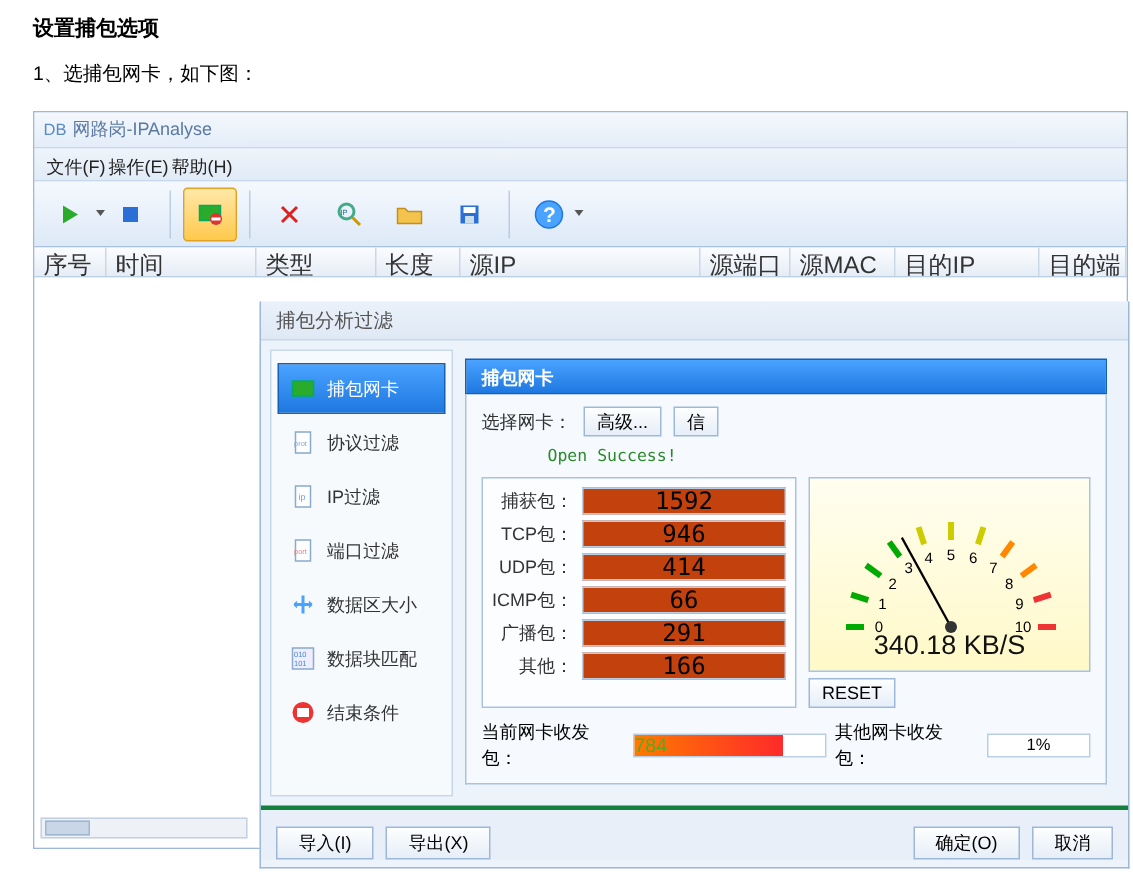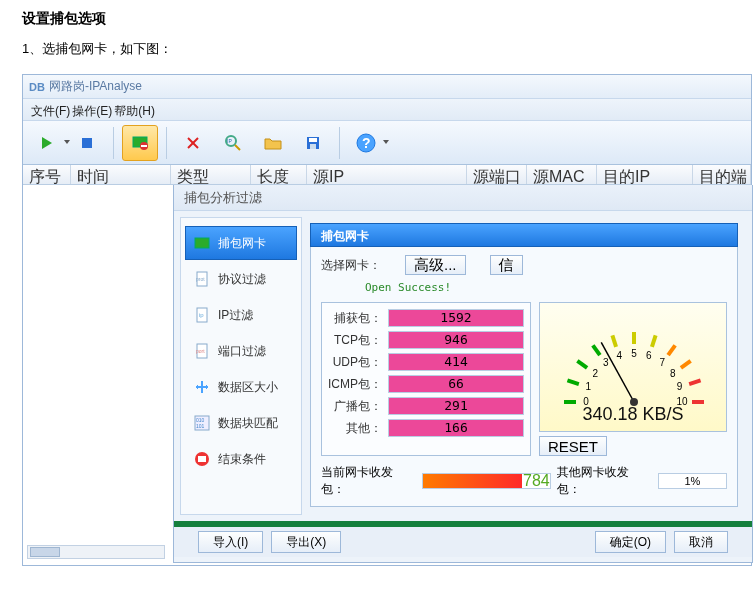--- a/index.html
+++ b/index.html
@@ -1,66 +1,66 @@
 <!DOCTYPE html>
 <html><head>
 <meta charset="utf-8">
 <style>
 *{box-sizing:border-box;margin:0;padding:0;font-family:"Microsoft YaHei",SimSun,Arial,sans-serif}
 body{background:#fff;width:755px;height:593px;overflow:hidden;font-size:12px}
 .doc-title{font-size:14px;font-weight:bold;padding:10px 0 8px 22px}
 .doc-step{font-size:13px;padding:4px 0 16px 22px}
 .app-window{margin:0 0 0 22px;border:1px solid #9db8d9;width:730px;background:#e6eef8}
 .titlebar{height:24px;background:linear-gradient(#f4f8fd,#e3edf8);display:flex;align-items:center;padding:0 6px;border-bottom:1px solid #c7d8ec}
-.titlebar .logo{color:#5a8bc4;font-weight:bold;font-size:11px;margin-right:4px}
+.titlebar .logo{color:#5a8bc4;font-weight:normal;font-size:11px;margin-right:4px}
 .titlebar .title{color:#5a7aa3;font-size:12px}
 .menubar{height:22px;background:linear-gradient(#eef4fb,#e1ebf6);display:flex;align-items:flex-end;padding:0 8px;gap:2px;border-bottom:1px solid #c7d8ec}
 .menubar span{font-size:12px;color:#222}
 .toolbar{height:44px;background:linear-gradient(#f5f9fe,#dde9f7);display:flex;align-items:center;padding:0 6px;gap:4px;border-bottom:1px solid #a9c2de}
 .tbtn{width:36px;height:36px;border:1px solid transparent;border-radius:3px;display:flex;align-items:center;justify-content:center;position:relative}
 .tbtn.sel{background:linear-gradient(#ffe8a8,#ffc94d);border:1px solid #e3a21f}
 .tbtn .drop{position:absolute;right:-6px;top:14px;width:0;height:0;border-left:3px solid transparent;border-right:3px solid transparent;border-top:4px solid #555}
 .sep{width:1px;height:32px;background:#b9cde3;margin:0 4px}
 .colhead{height:20px;background:linear-gradient(#fbfcfe,#e6edf6);display:flex;border-bottom:1px solid #b9cde3}
 .colhead div{border-right:1px solid #c9d7e7;padding:2px 6px;font-size:16px;color:#333;white-space:nowrap;overflow:hidden}
 .mainarea{position:relative;height:380px;background:#fff}
 .sidebar-scroll{position:absolute;left:4px;bottom:6px;width:138px;height:14px;background:#eef2f7;border:1px solid #c2d1e3}
 .sidebar-scroll .thumb{position:absolute;left:2px;top:1px;width:30px;height:10px;background:#c8d6e8;border:1px solid #9fb6d1}
-.dialog{position:absolute;left:150px;top:0;width:580px;height:378px;background:#edf3fa;border:1px solid #9db8d9;border-top:none}
+.dialog{position:absolute;left:150px;top:16px;width:580px;height:378px;background:#edf3fa;border:1px solid #9db8d9;border-top:none}
 .dlg-title{height:26px;background:linear-gradient(#eaf1fa,#dfe9f5);padding:4px 10px;font-size:13px;color:#555;border-bottom:1px solid #c7d8ec}
 .dlg-body{display:flex;height:310px}
 .dlg-nav{width:148px;background:#f7fafd;border-right:1px solid #c7d8ec;padding:8px 4px;margin:6px 0 6px 6px;border:1px solid #c7d8ec}
 .nav-item{height:34px;display:flex;align-items:center;gap:8px;padding:0 8px;font-size:12px;color:#333;border:1px solid transparent;margin-bottom:2px}
 .nav-item.active{background:linear-gradient(#4aa3ff,#1e78e0);color:#fff;border:1px solid #1560b7}
 .nav-icon{width:16px;height:16px;display:inline-block}
 .dlg-content{flex:1;padding:6px 8px 6px 8px;margin:6px 6px 6px 0}
 .panel-head{height:24px;background:linear-gradient(#4aa3ff,#1e78e0);color:#fff;font-weight:bold;padding:4px 10px;font-size:12px;border:1px solid #1560b7}
 .panel-body{border:1px solid #a9c2de;border-top:none;background:#f6fafe;padding:8px 10px}
-.row{display:flex;align-items:center;gap:24px;margin-bottom:6px;font-size:12px}
+.row{display:flex;align-items:center;gap:8px;margin-bottom:6px;font-size:12px}
 .row label{color:#333}
 .row select{flex:1;height:20px;border:1px solid #9db8d9;font-family:monospace;font-size:11px;background:#fff}
-.btn{height:20px;padding:0 8px;border:1px solid #9db8d9;background:linear-gradient(#fdfefe,#e6eef8);font-size:15px}
+.btn{height:20px;padding:0 8px;border:1px solid #9db8d9;background:linear-gradient(#fdfefe,#e6eef8);font-size:12px}
 .status-open{color:#2a8a2a;font-family:monospace;font-size:11px;margin-left:44px}
 .stats-wrap{display:flex;gap:8px;margin-top:8px}
 .stats-grid{border:1px solid #a9c2de;background:#fbfdff;padding:6px 6px 4px 6px;width:210px}
 .stat-row{display:flex;align-items:center;margin-bottom:4px}
 .stat-row label{width:54px;text-align:right;color:#333;font-size:12px;margin-right:6px}
-.stat-row .val{flex:1;height:18px;border:1px solid #b9cde3;background:#ec4899;text-align:center;font-size:13px;line-height:16px;font-family:monospace}
+.stat-row .val{flex:1;height:18px;border:1px solid #b9cde3;background:#c2410c;text-align:center;font-size:16px;line-height:16px;font-family:monospace}
 .gauge{border:1px solid #a9c2de;background:linear-gradient(#fffef0,#fff9c8);width:188px;height:130px;position:relative;overflow:hidden}
 .gauge svg{position:absolute;top:4px;left:4px}
 .gauge-text{position:absolute;bottom:6px;width:100%;text-align:center;font-size:18px;font-family:Arial;color:#111}
 .reset-row{margin-top:4px;text-align:left}
 .traffic-row{display:flex;align-items:center;gap:6px;margin-top:8px;font-size:12px}
 .bar{height:16px;border:1px solid #b9cde3;position:relative;background:#fff}
 .bar1{width:130px}
 .bar1 .fill{position:absolute;left:0;top:0;height:100%;width:78%;background:linear-gradient(90deg,#ff7a00,#ff2a2a)}
-.bar1 .txt{position:absolute;width:100%;text-align:right;font-size:16px;color:#5a2;line-height:14px}
+.bar1 .txt{position:absolute;width:100%;text-align:left;font-size:13px;color:#5a2;line-height:14px}
 .bar2{width:70px}
 .bar2 .txt{position:absolute;width:100%;text-align:center;font-size:11px;line-height:14px}
-.dlg-buttons{height:36px;border-top:6px solid #15803d;display:flex;align-items:center;padding:0 24px;gap:8px;background:#e8eff8}
+.dlg-buttons{height:36px;border-top:3px solid #15803d;display:flex;align-items:flex-end;padding:0 10px;gap:8px;background:#e8eff8}
 .dlg-buttons .spacer{flex:1}
 .dlg-buttons button{height:22px;padding:0 14px;border:1px solid #9db8d9;background:linear-gradient(#fdfefe,#e6eef8);font-size:12px}
 </style>
 </head>
 <body>
 
 <div class="doc-title">设置捕包选项</div>
 <div class="doc-step">1、选捕包网卡，如下图：</div>
 
 <div class="app-window">

